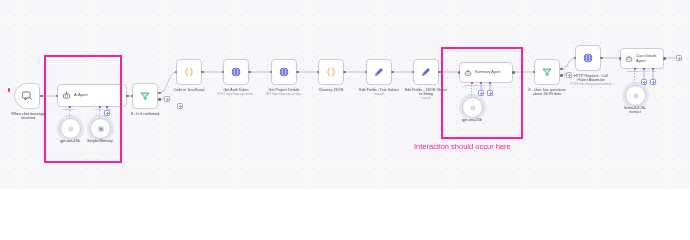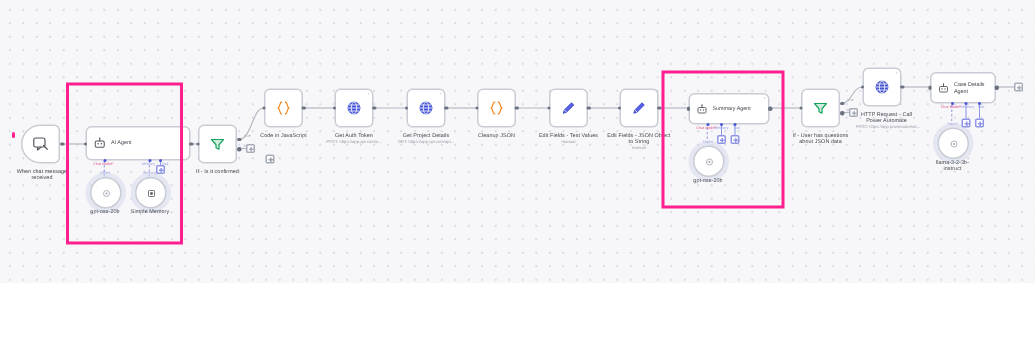--- a/index.html
+++ b/index.html
@@ -481,14 +481,15 @@
   <div class="nlabel" style="left:612px; top:106px; width:46px;">llama-3-2-3b-
 instruct</div>
 
   <div class="stub" style="left:676px; top:55px;"></div>
 
   <div class="cornerbtn" style="left:177px; top:103px;"></div>
 
   <div class="hl" style="left:44px; top:55px; width:78px; height:108px;"></div>
   <div class="hl" style="left:441px; top:47px; width:82px; height:92px;"></div>
 
+  <div class="annot" style="left:414px; top:142px;">Interaction should occur here</div>
 
 </div>
 
 </body></html>

